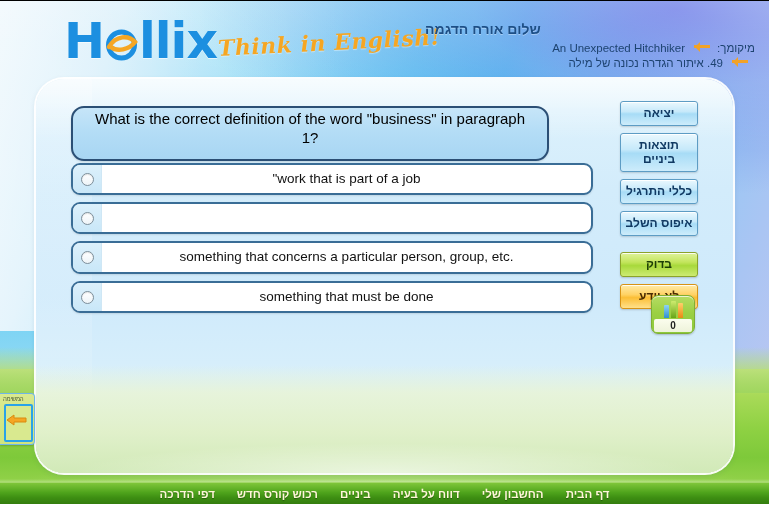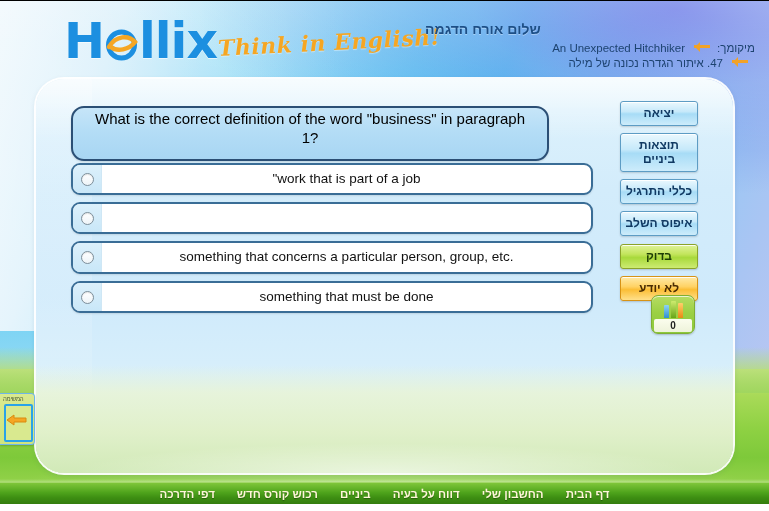--- a/index.html
+++ b/index.html
@@ -178,21 +178,21 @@
     direction:rtl;
     cursor:pointer;user-select:none;
   }
   .btn-blue{
     border:1px solid #5d9cc4;
     background:linear-gradient(180deg,#eaf8fe 0%,#c6e9fa 42%,#a7dcf6 52%,#cdecfb 100%);
     color:#113a63;
     box-shadow:inset 0 1px 0 rgba(255,255,255,.95),0 1px 2px rgba(0,0,0,.16);
   }
   .btn-green{
-    margin-top:8px;
+    margin-top:16px;
     border:1px solid #8ba32a;
     background:linear-gradient(180deg,#dff29a 0%,#c3e55c 40%,#a8d93b 55%,#cdeb72 100%);
     color:#1d3f05;
     box-shadow:inset 0 1px 0 rgba(255,255,255,.85),0 1px 2px rgba(0,0,0,.18);
   }
   .btn-orange{
     border:1px solid #d79316;
     background:linear-gradient(180deg,#ffeaa8 0%,#ffd264 42%,#fbbe36 55%,#ffe08a 100%);
     color:#4a2c02;
     box-shadow:inset 0 1px 0 rgba(255,255,255,.85),0 1px 2px rgba(0,0,0,.18);
@@ -280,21 +280,21 @@
 
     <div class="tagline">Think in English!</div>
 
     <div class="greeting">שלום אורח הדגמה</div>
 
     <div class="loc-row">
       <span>מיקומך:</span><span class="arrow-sep"></span><span>An Unexpected Hitchhiker</span>
     </div>
 
     <div class="loc-row2">
-      <span class="arrow-sep"></span><span>47. איתור הגדרה נכונה של מילה</span>
+      <span class="arrow-sep"></span><span>49. איתור הגדרה נכונה של מילה</span>
     </div>
   </div>
 
   <div class="panel">
     <div class="panel-leftcol"></div>
     <div class="panel-inner-glow"></div>
     <div class="panel-bottom-land"></div>
   </div>
 
   <div class="qbox">What is the correct definition of the word "business" in paragraph 1?</div>

